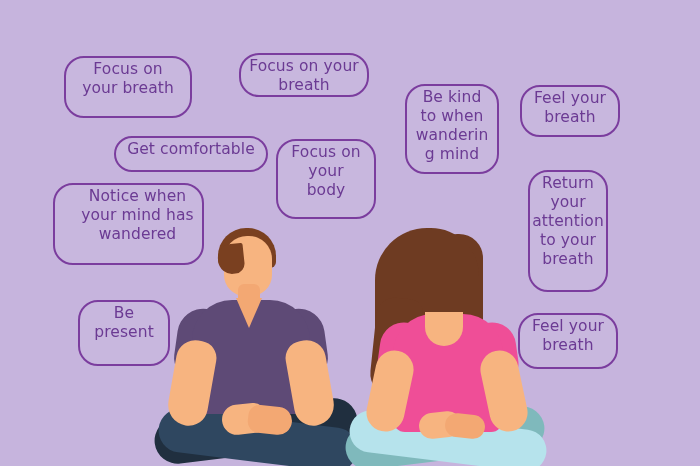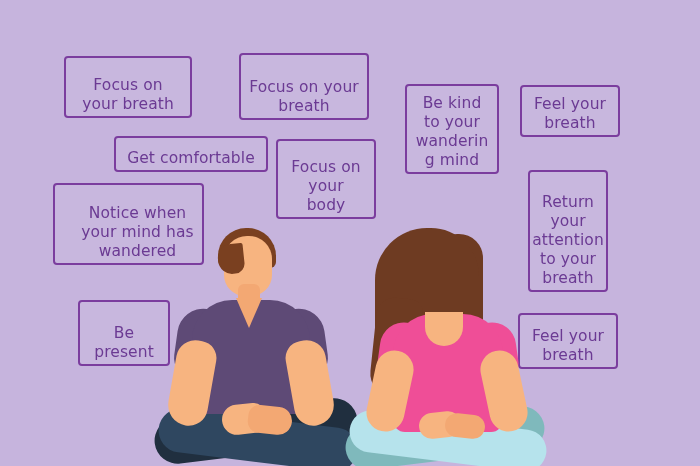--- a/index.html
+++ b/index.html
@@ -18,25 +18,25 @@
     height: 466px;
     background: #c6b4dd;
     overflow: hidden;
   }
 
   
   .prompt-box {
     position: absolute;
     box-sizing: border-box;
     border: 2px solid #7b3d9e;
-    border-radius: 4px;
+    border-radius: 20px;
     background: rgba(255,255,255,0.045);
     color: #6b3a93;
     display: flex;
-    align-items: flex-end;
+    align-items: flex-start;
     justify-content: center;
     text-align: center;
     line-height: 1.22;
     font-size: 15.5px;
     letter-spacing: 0.1px;
     padding: 2px 6px;
   }
   .prompt-box .txt { display: block; white-space: pre-line; }
 
   
@@ -220,28 +220,28 @@
 </head>
 <body>
 
 <div id="stage">
 
   <div class="prompt-box" style="left:64px; top:56px; width:128px; height:62px;">
     <span class="txt">Focus on
 your breath</span>
   </div>
 
-  <div class="prompt-box" style="left:239px; top:53px; width:130px; height:67px;">
+  <div class="prompt-box" style="left:239px; top:53px; width:130px; height:44px;">
     <span class="txt">Focus on your
 breath</span>
   </div>
 
   <div class="prompt-box" style="left:405px; top:84px; width:94px; height:90px;">
     <span class="txt">Be kind
-to your
+to when
 wanderin
 g mind</span>
   </div>
 
   <div class="prompt-box" style="left:520px; top:85px; width:100px; height:52px;">
     <span class="txt">Feel your
 breath</span>
   </div>
 
   <div class="prompt-box" style="left:94px; top:136px; width:154px; height:36px;margin-left:20px;">

